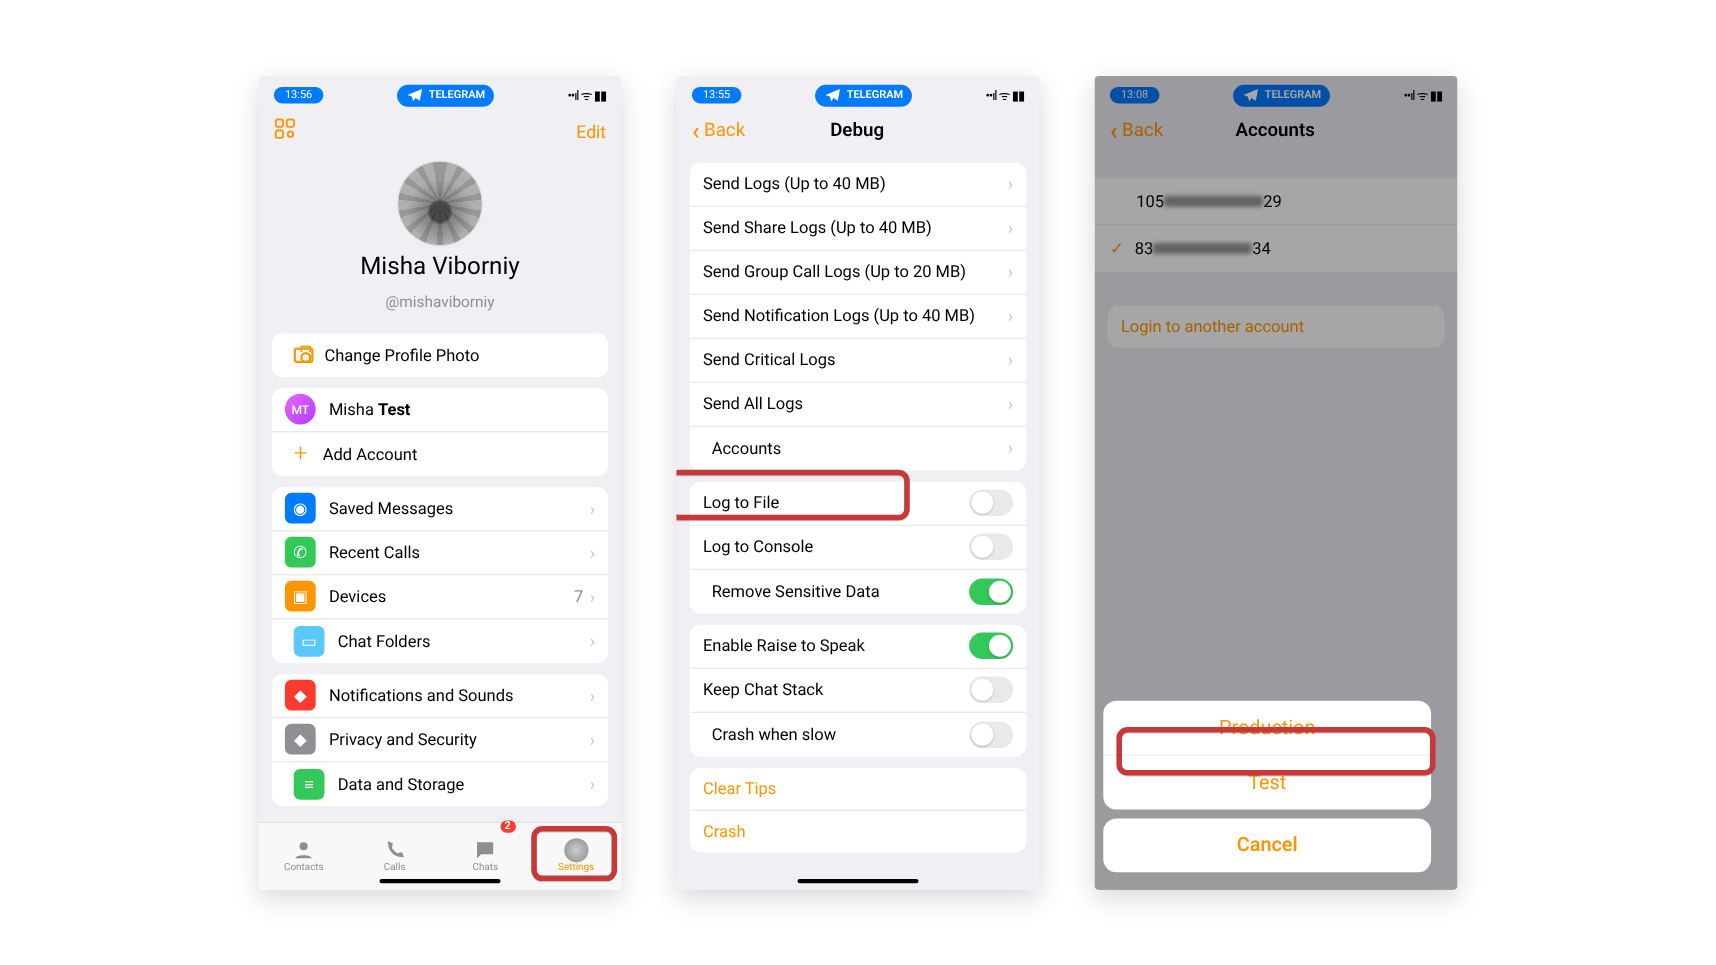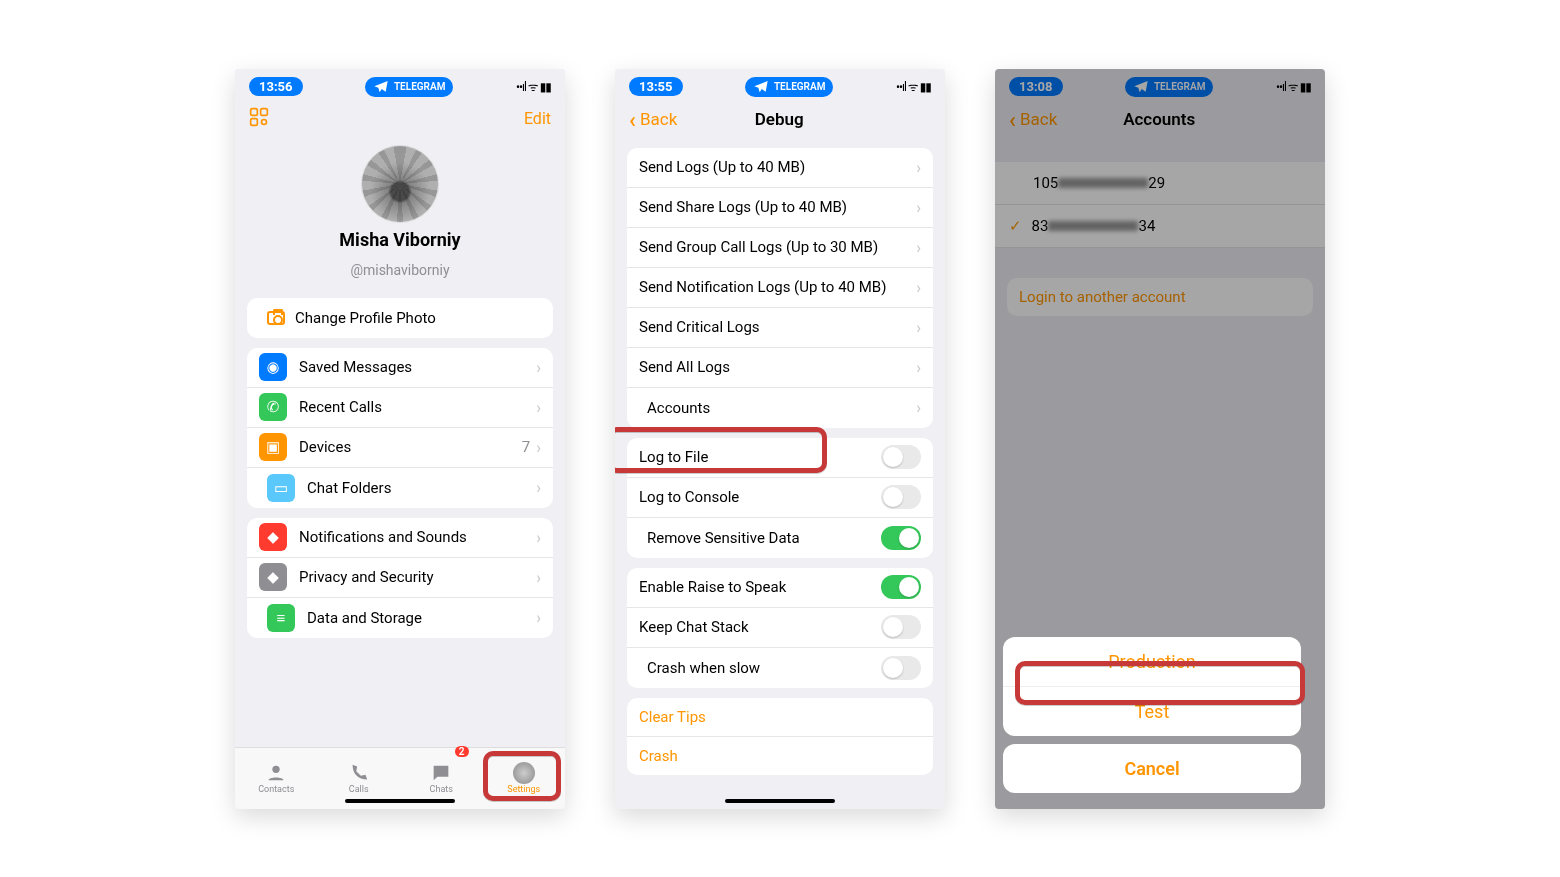--- a/index.html
+++ b/index.html
@@ -1,19 +1,19 @@
 <!DOCTYPE html>
 <html><head>
 <meta charset="utf-8">
 <style>
   * { box-sizing: border-box; margin: 0; padding: 0; font-family: -apple-system, BlinkMacSystemFont, "Segoe UI", Roboto, sans-serif; }
   body { background: #fff; width: 1560px; height: 877px; display: flex; justify-content: center; align-items: center; gap: 50px; padding: 40px; }
   .phone { width: 330px; height: 740px; background: #efeff4; border-radius: 4px; box-shadow: 0 8px 24px rgba(0,0,0,0.15); position: relative; overflow: hidden; }
   .statusbar { display:flex; align-items:center; justify-content:space-between; padding: 8px 14px 4px; }
-  .time-pill { background:#007aff; color:#fff; font-weight:700; font-size:13px; padding:2px 10px; border-radius:12px; }
+  .time-pill { background:#007aff; color:#fff; font-weight:400; font-size:10px; padding:2px 10px; border-radius:12px; }
   .app-pill { background:#007aff; color:#fff; font-weight:600; font-size:10px; padding:2px 8px; border-radius:10px; display:flex; align-items:center; gap:5px;}
   .status-icons { display:flex; gap:4px; align-items:center; font-size:12px; letter-spacing:-1px; }
   .navbar { display:flex; align-items:center; justify-content:space-between; padding: 6px 14px 10px; }
   .navbar .title { font-weight:600; font-size:17px; }
   .navbar .back { color:#ff9500; font-size:17px; display:flex; align-items:center; }
   .section { background:#fff; margin:10px 12px; border-radius:10px; overflow:hidden; }
   .row { display:flex; align-items:center; min-height:40px; padding:0 12px; border-bottom:1px solid #e5e5ea; font-size:15px; position:relative; }
   .row:last-child { border-bottom:none;padding-left:20px; }
   .row .label { flex:1; color:#000; }
   .row .chev { color:#c7c7cc; font-size:16px; }
@@ -25,21 +25,21 @@
   .toggle::after { content:''; position:absolute; width:20px; height:20px; background:#fff; border-radius:50%; top:2px; left:2px; box-shadow:0 1px 2px rgba(0,0,0,0.2);}
   .toggle.on { background:#34c759; }
   .toggle.on::after { left:18px; }
   .tabbar { position:absolute; bottom:0; left:0; right:0; height:62px; background:#f8f8f8; border-top:1px solid #ddd; display:flex; }
   .tab { flex:1; display:flex; flex-direction:column; align-items:center; justify-content:center; font-size:9px; color:#8e8e93; position:relative; }
   .tab.active { color:#ff9500; }
   .homebar { position:absolute; bottom:6px; left:50%; transform:translateX(-50%); width:110px; height:4px; background:#000; border-radius:3px; }
   .profile-header { text-align:center; padding: 0 14px 10px; }
   .avatar-big { width:78px; height:78px; border-radius:50%; background:radial-gradient(circle at 50% 60%, #555 15%, #999 20%, #ccc 50%); margin:4px auto 6px; border:1px solid #ddd; position:relative; overflow:hidden;}
   .avatar-big::before { content:''; position:absolute; inset:0; background: repeating-conic-gradient(#222 0 10deg, #888 10deg 25deg); opacity:0.3; mix-blend-mode:multiply;}
-  .profile-name { font-size:18px; font-weight:700; }
+  .profile-name { font-size:22px; font-weight:400; }
   .profile-handle { font-size:14px; color:#8e8e93;margin-top:12px; }
   .qr-icon { color:#ff9500; font-size:18px; }
   .edit-btn { color:#ff9500; font-size:16px; }
   .badge { position:absolute; top:-2px; right:14px; background:#ff3b30; color:#fff; font-size:10px; font-weight:600; border-radius:8px; padding:0 4px; min-width:14px; text-align:center;}
   .tab-avatar { width:22px; height:22px; border-radius:50%; background:radial-gradient(circle,#ccc,#888); }
   .highlight { position:absolute; border:5px solid #c73838; border-radius:10px; pointer-events:none; filter: drop-shadow(0 1px 0 rgba(0,0,0,0.2));}
   .action-sheet-overlay { position:absolute; inset:0; background:rgba(0,0,0,0.35); }
   .action-sheet { position:absolute; bottom:8px; left:8px; right:24px; }
   .sheet-group { background:#fff; border-radius:12px; overflow:hidden; margin-bottom:8px;}
   .sheet-btn { text-align:center; padding:14px; font-size:18px; color:#ff9500; border-bottom:1px solid #eee;}
@@ -87,20 +87,30 @@
     <div class="profile-handle">@mishaviborniy</div>
   </div>
   <div class="section">
     <div class="row">
       <span class="cam-icon"></span>
       <span class="label orange-link">Change Profile Photo</span>
     </div>
   </div>
   <div class="section">
     <div class="row">
+      <span class="mt-avatar">MT</span>
+      <span class="label"><span>Misha </span><b>Test</b></span>
+    </div>
+    <div class="row">
+      <span class="plus-icon">+</span>
+      <span class="label orange-link">Add Account</span>
+    </div>
+  </div>
+  <div class="section">
+    <div class="row">
       <span class="icon" style="background:#007aff">◉</span>
       <span class="label">Saved Messages</span>
         <span class="chev">›</span>
     </div>
     <div class="row">
       <span class="icon" style="background:#34c759">✆</span>
       <span class="label">Recent Calls</span>
         <span class="chev">›</span>
     </div>
     <div class="row">
@@ -182,21 +192,21 @@
   <div class="section" style="margin-top:6px">
     <div class="row">
         <span class="label">Send Logs (Up to 40 MB)</span>
         <span class="chev">›</span>
       </div>
     <div class="row">
         <span class="label">Send Share Logs (Up to 40 MB)</span>
         <span class="chev">›</span>
       </div>
     <div class="row">
-        <span class="label">Send Group Call Logs (Up to 30 MB)</span>
+        <span class="label">Send Group Call Logs (Up to 20 MB)</span>
         <span class="chev">›</span>
       </div>
     <div class="row">
         <span class="label">Send Notification Logs (Up to 40 MB)</span>
         <span class="chev">›</span>
       </div>
     <div class="row">
         <span class="label">Send Critical Logs</span>
         <span class="chev">›</span>
       </div>

